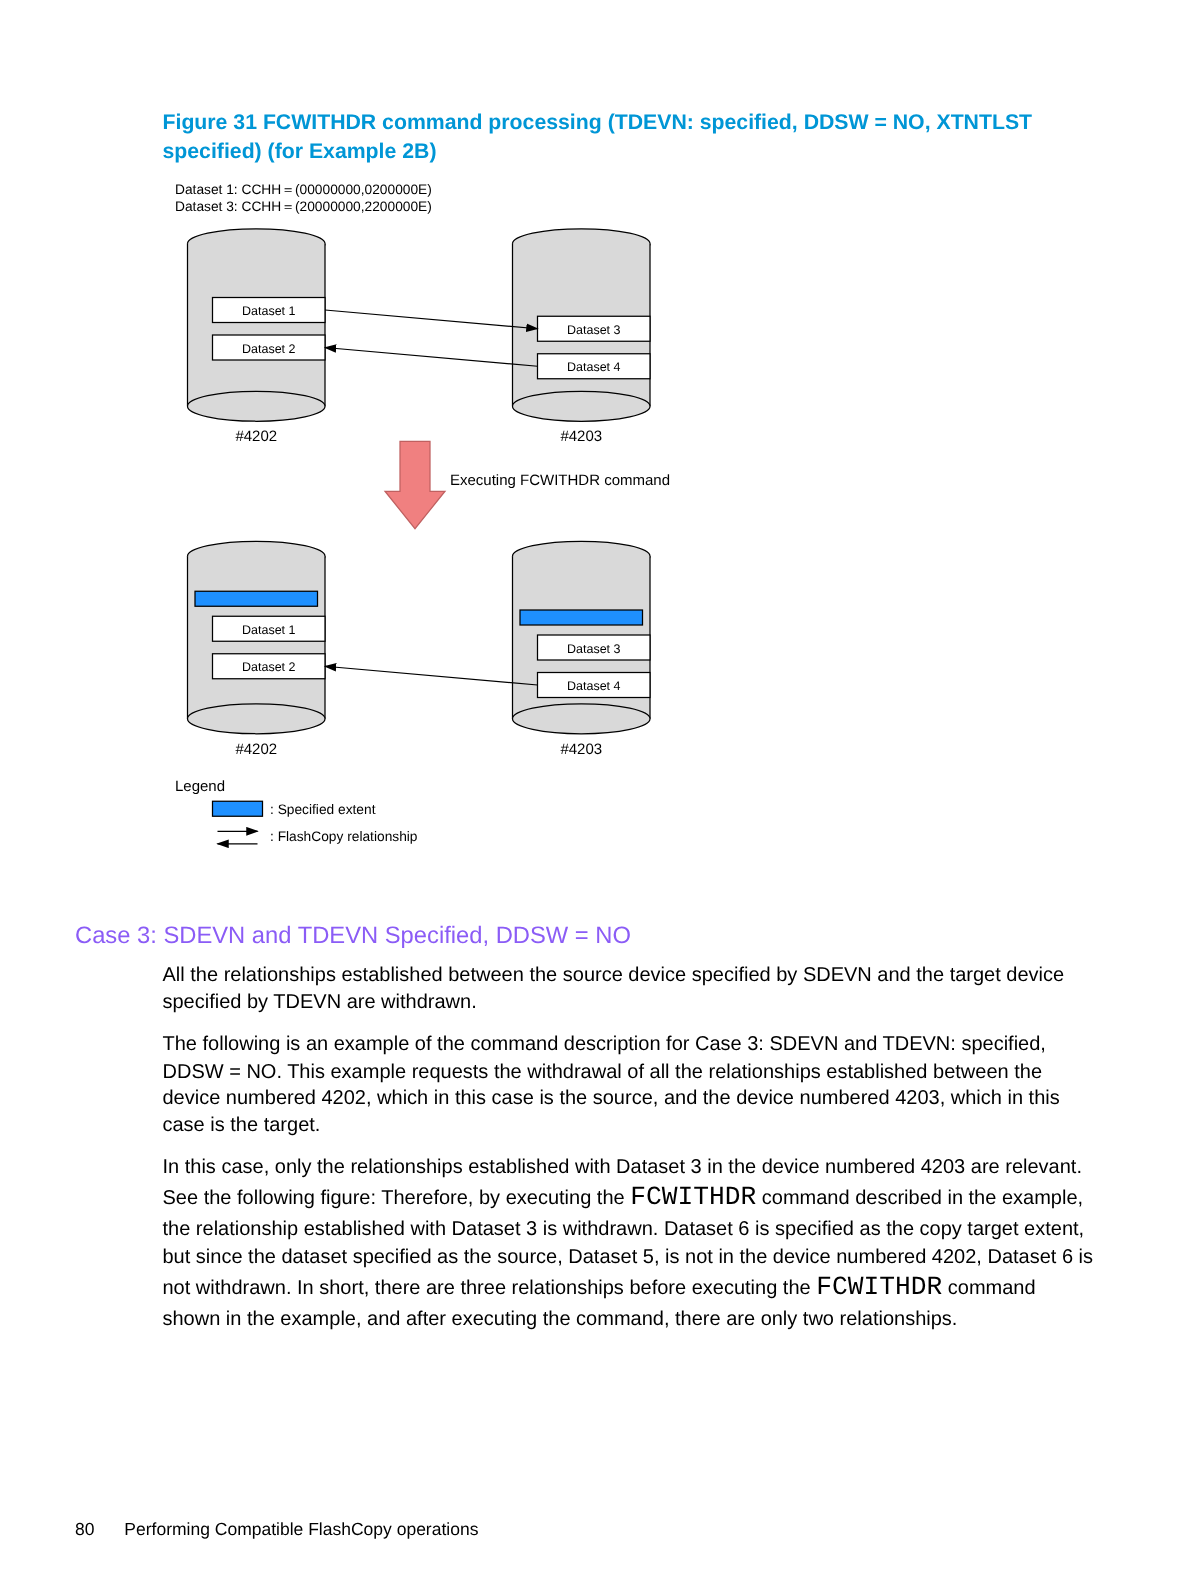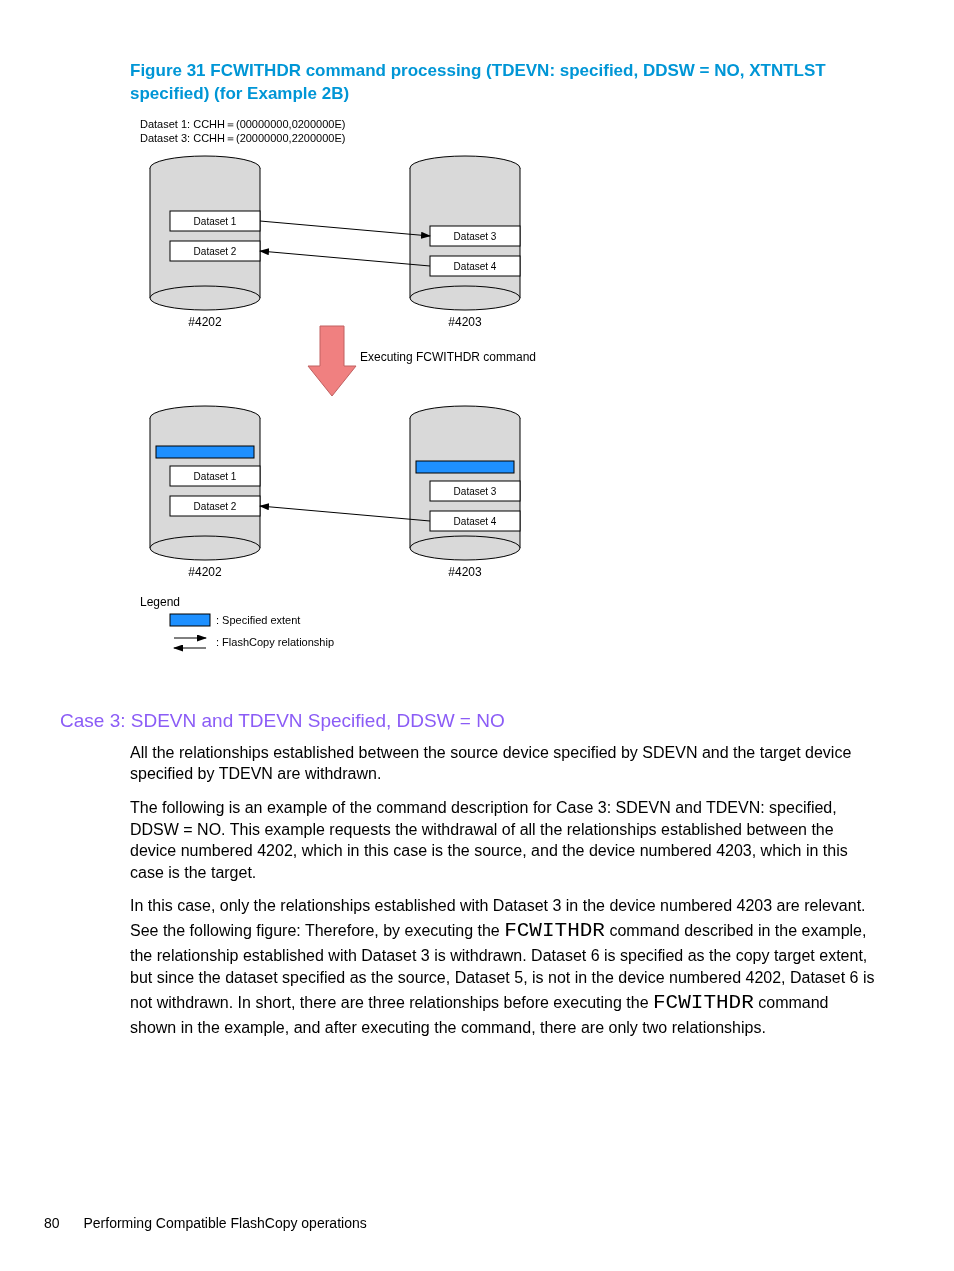--- a/index.html
+++ b/index.html
@@ -6,21 +6,21 @@
     margin: 0;
     padding: 0;
     font-family: Arial, Helvetica, sans-serif;
     background: #fff;
     width: 954px;
     height: 1271px;
     position: relative;
     color: #000;
   }
   .page {
-    padding: 60px 60px 40px 60px;
+    padding: 87px 60px 40px 60px;
     box-sizing: border-box;
     width: 100%;
     height: 100%;
     position: relative;
   }
   .fig-title {
     color: #0096d6;
     font-weight: bold;
     font-size: 17px;
     line-height: 1.35;
@@ -46,21 +46,21 @@
     font-size: 21px;
   }
   .code-line {
     font-family: "Courier New", monospace;
     font-size: 15px;
     margin: 0 0 10px 70px;
   }
   .footer {
     position: absolute;
     bottom: 40px;
-    left: 44px;
+    left: 60px;
     font-size: 14px;
   }
   .pageno { display: inline-block; margin-right: 20px; }
 </style>
 </head>
 <body>
 
 <div class="page">
   <div class="fig-title">Figure 31 FCWITHDR command processing (TDEVN: specified, DDSW = NO, XTNTLST specified) (for Example 2B)</div>
 

